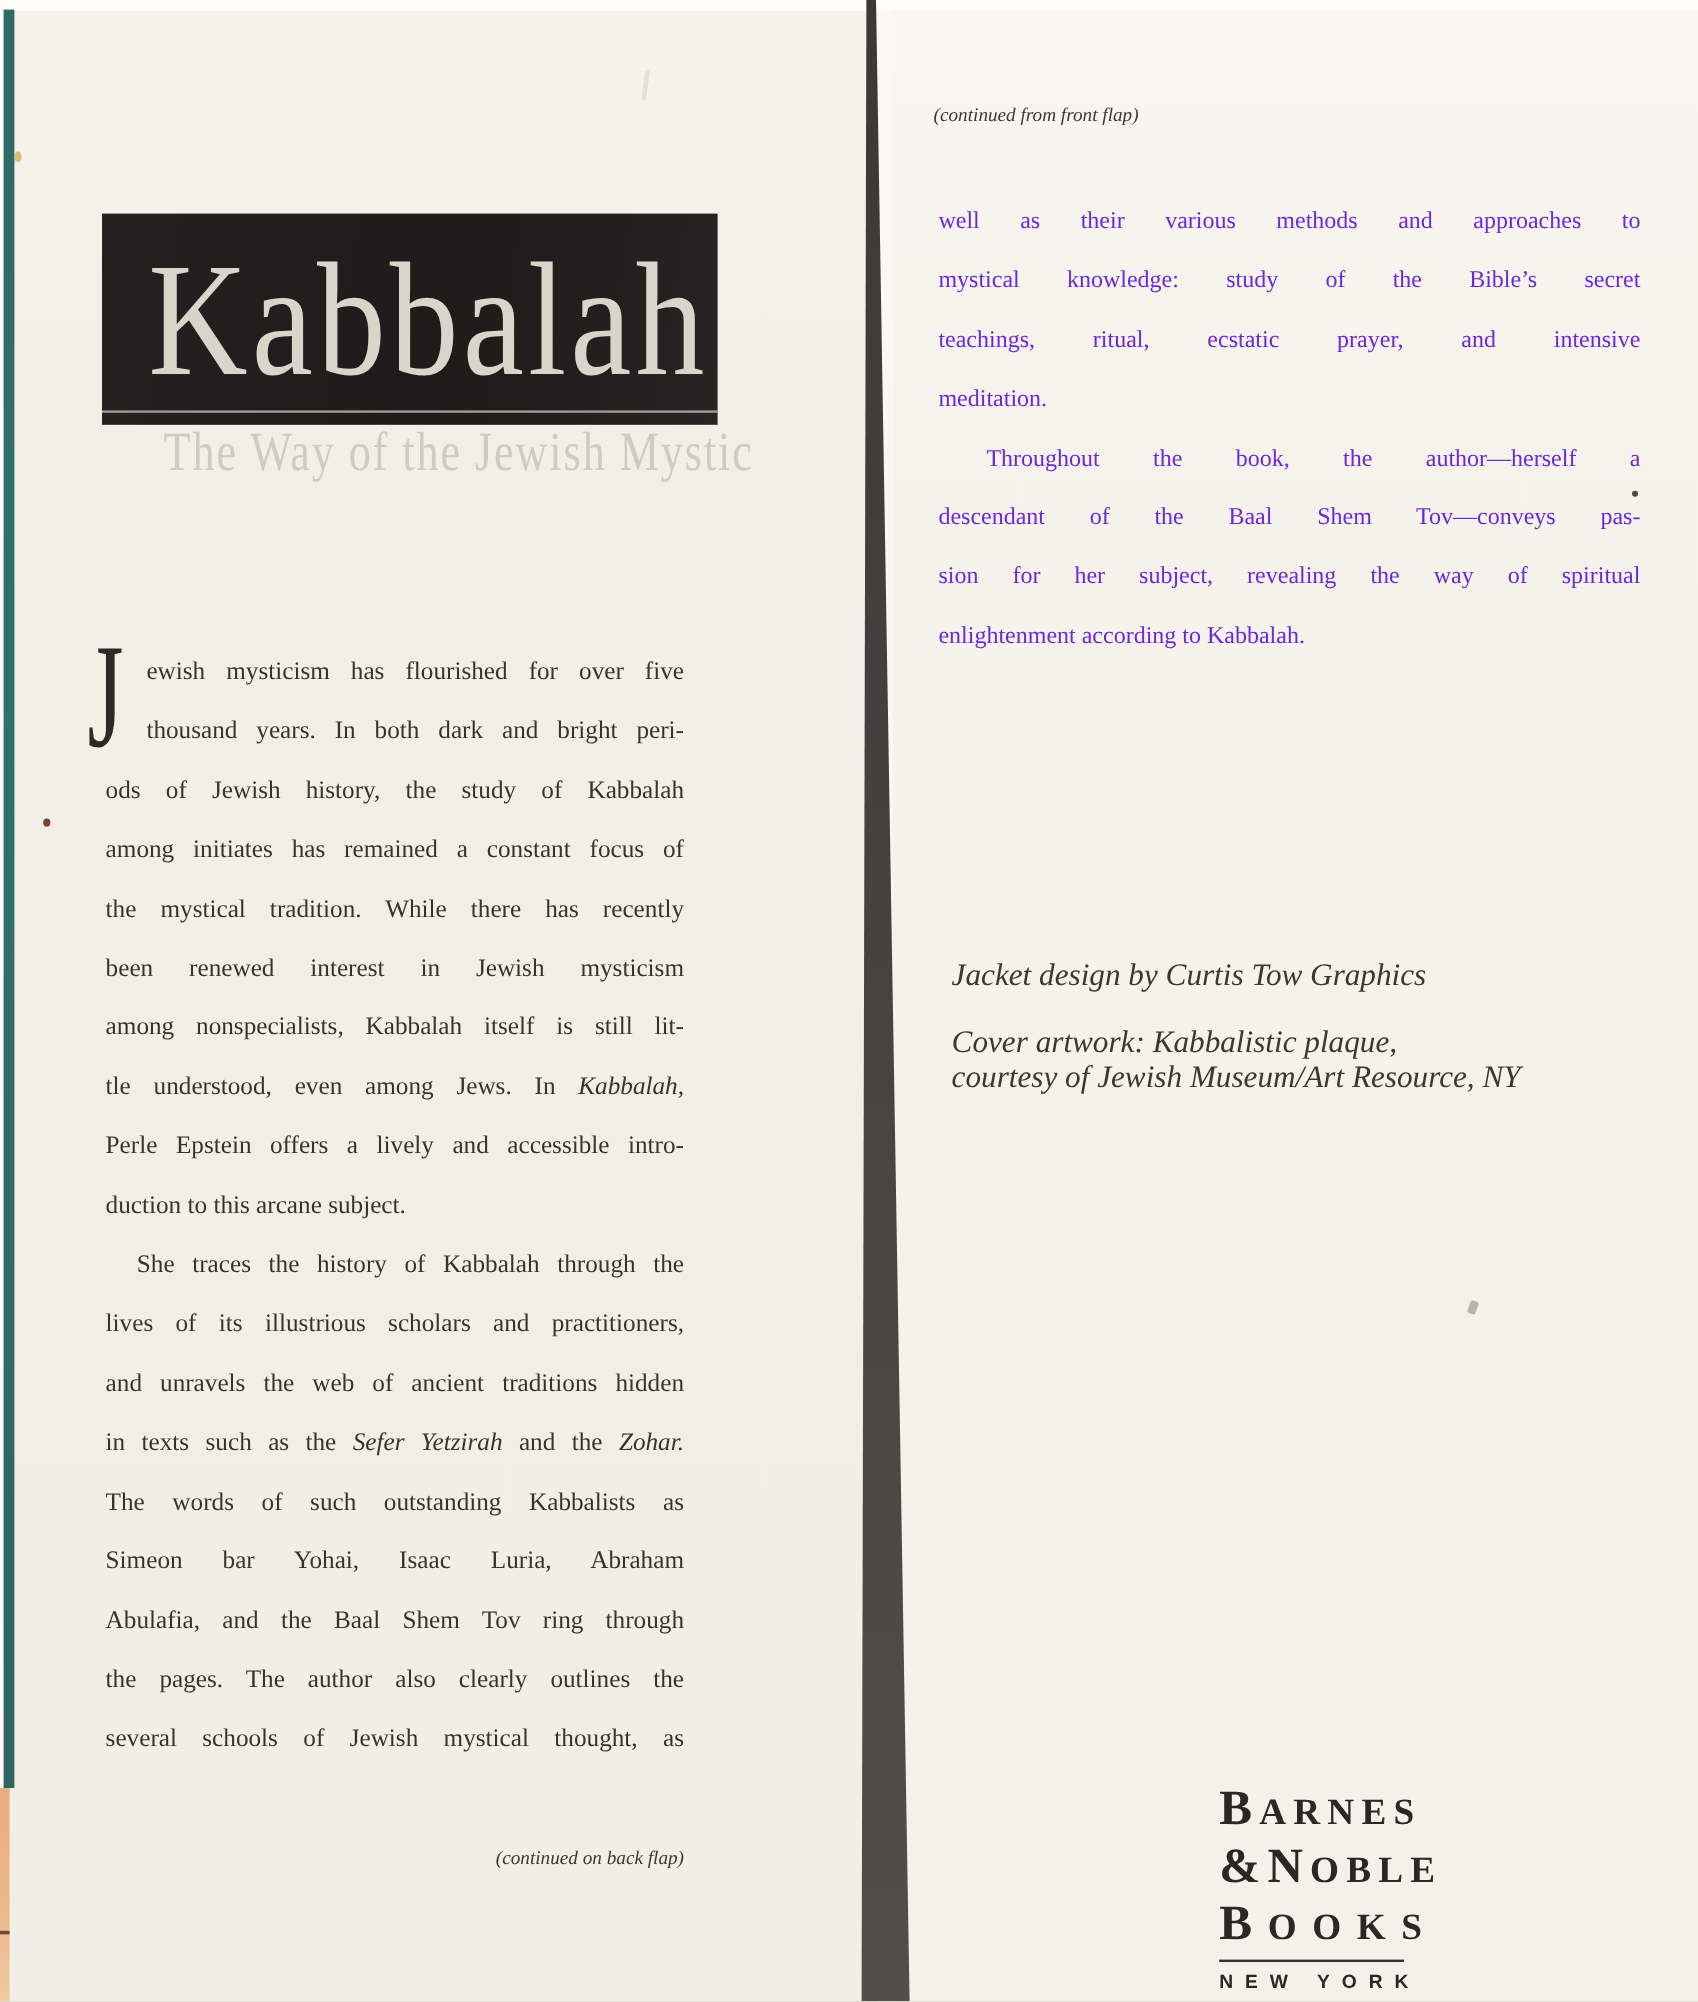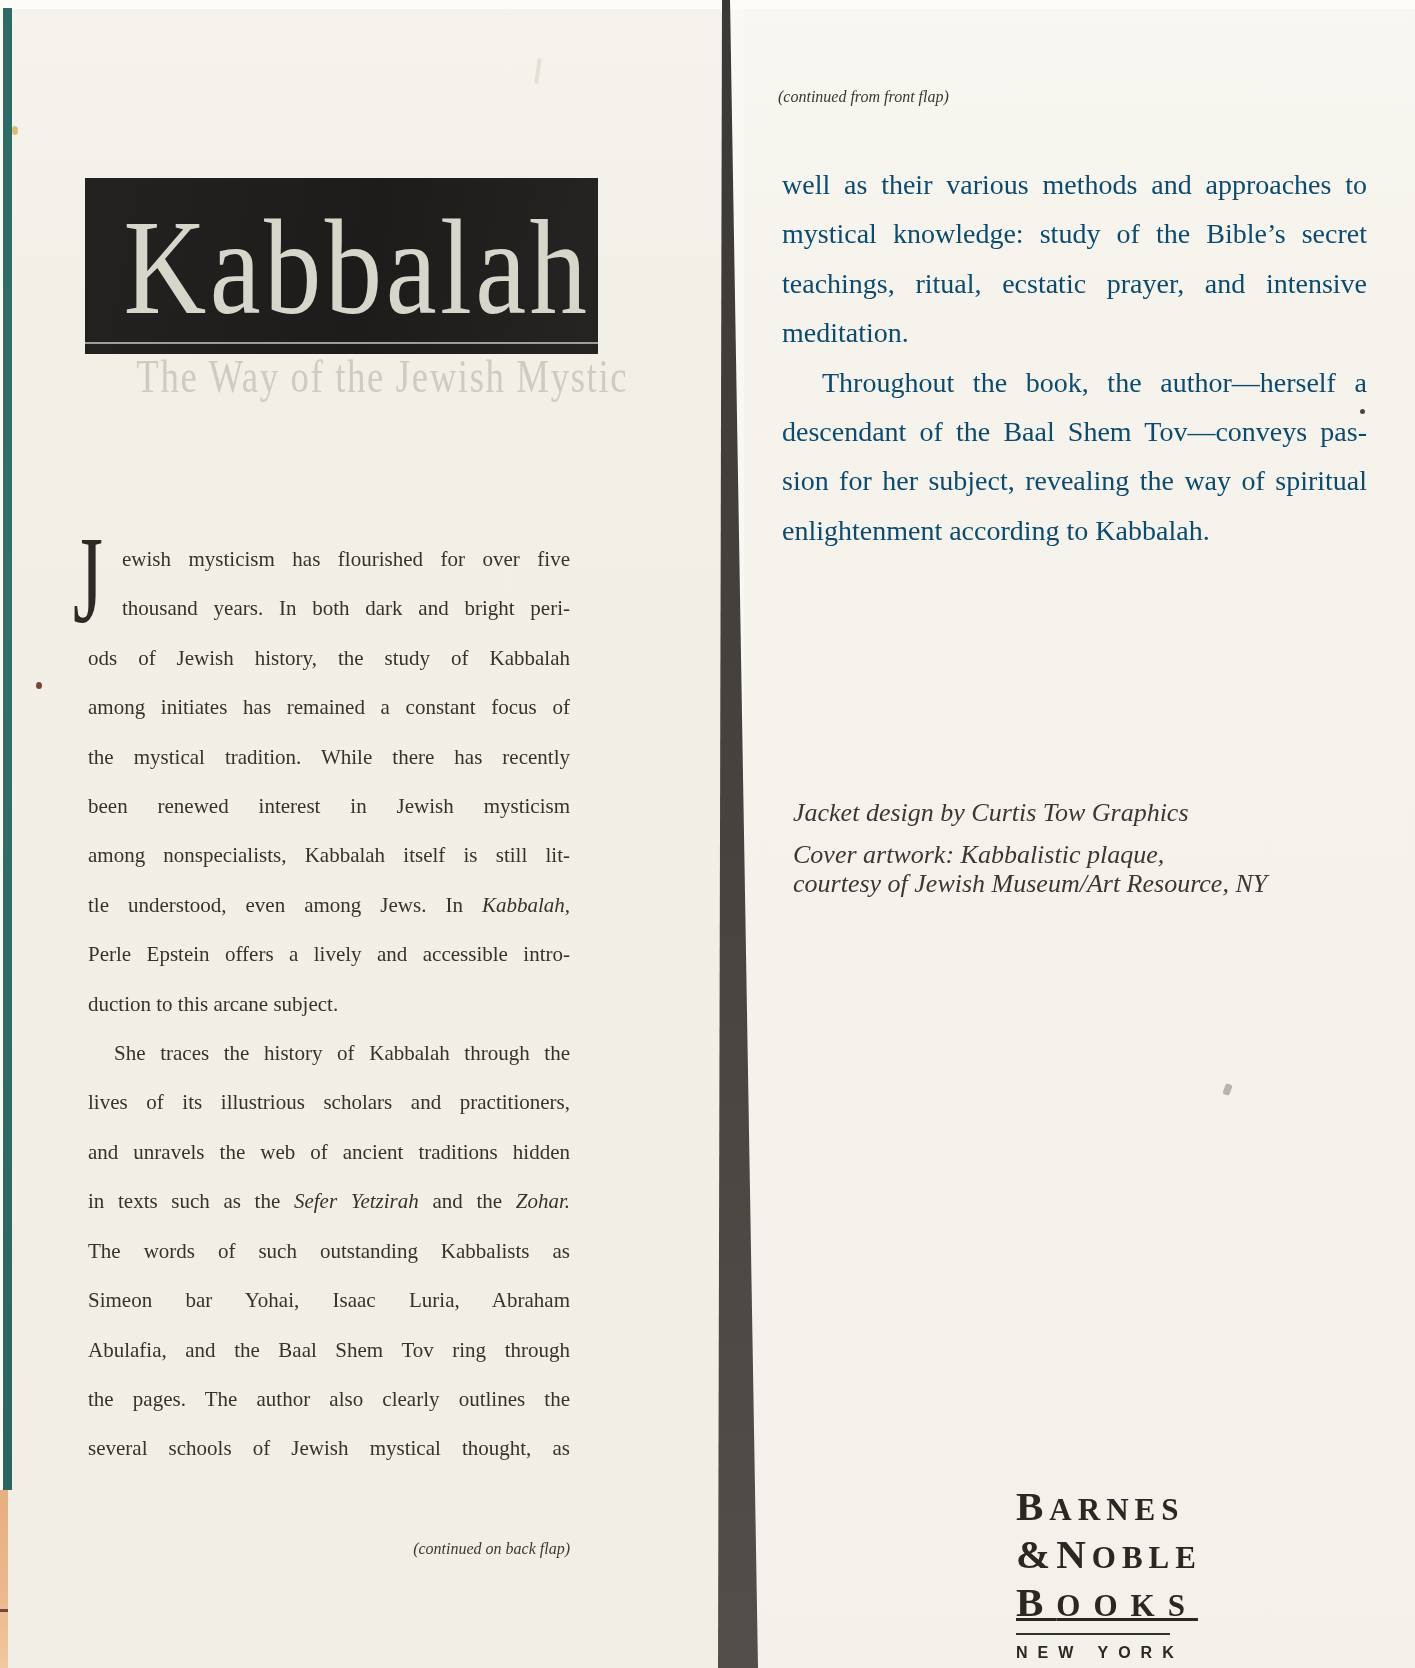--- a/index.html
+++ b/index.html
@@ -25,41 +25,41 @@
   .panel-title{position:absolute;top:22px;left:0;width:100%;text-align:center;
     font-size:135px;line-height:1;font-weight:400;color:#d8d5cb;letter-spacing:4px;
     transform:scaleX(.85);transform-origin:center top;white-space:nowrap;}
   .panel-rule{position:absolute;top:164px;left:0;width:100%;height:2px;background:#aeaba3;opacity:.9;}
   .panel-subtitle{position:absolute;top:176px;left:0;width:100%;text-align:center;
     font-size:46px;line-height:1;color:#cecbc2;letter-spacing:2px;
     transform:scaleX(.8);transform-origin:center top;white-space:nowrap;}
   
   .bodycol{position:absolute;color:#36332c;}
   .lflap{left:88px;top:535px;width:482px;font-size:21px;line-height:49.4px;}
-  .rflap{left:782px;top:160px;width:585px;font-size:28px;line-height:49.4px;color:#0c4a6e;}
+  .rflap{left:782px;top:160px;width:585px;font-size:20px;line-height:49.4px;color:#6d28d9;}
   .tline{text-align:justify;text-align-last:justify;white-space:normal;}
   .tline.flush{text-align-last:left;}
   .lflap .tline.indent{padding-left:26px;}
   .rflap .tline.indent{padding-left:40px;}
   #front-para-1 .tline:nth-child(1),
   #front-para-1 .tline:nth-child(2){padding-left:34px;}
   .dropcap{position:absolute;left:73px;top:519px;font-size:124px;line-height:1;
     color:#2d2a25;transform:scaleX(.62);transform-origin:left top;}
   .cont-note{position:absolute;font-style:italic;font-size:16px;color:#3b3831;}
   .cont-front{left:778px;top:88px;}
   .cont-back{right:845px;top:1540px;}
   
   .credits{position:absolute;left:793px;top:798px;width:480px;font-style:italic;
     font-size:26px;color:#3b3831;line-height:29px;}
-  .credit-gap{margin-top:13px;}
+  .credit-gap{margin-top:27px;}
   
   .bn-logo{position:absolute;left:1016px;top:1484px;width:170px;color:#2b2824;}
   .bn-lines .tline{text-align:left;text-align-last:auto;font-weight:700;
     font-size:31px;line-height:45px;letter-spacing:6px;white-space:nowrap;}
-  .bn-lines .tline:nth-child(3){letter-spacing:13px;text-decoration:underline;}
+  .bn-lines .tline:nth-child(3){letter-spacing:13px;}
   .bn-lines .lg{font-size:41px;}
   .bn-rule{width:154px;height:2px;background:#33312d;margin-top:5px;}
   .bn-city{margin-top:9px;font-family:"Liberation Sans",sans-serif;font-weight:700;
     font-size:16px;letter-spacing:10px;color:#2b2824;white-space:nowrap;}
   
   .speck{position:absolute;border-radius:50%;}
   .speck-a{left:36px;top:682px;width:6px;height:7px;background:#7a4634;}
   .speck-b{left:1360px;top:409px;width:5px;height:5px;background:#4a4742;}
   .speck-c{left:1224px;top:1084px;width:7px;height:11px;background:#b7b4ac;border-radius:2px;transform:rotate(20deg);}
   .speck-d{left:12px;top:126px;width:6px;height:9px;background:#d9bd74;}

